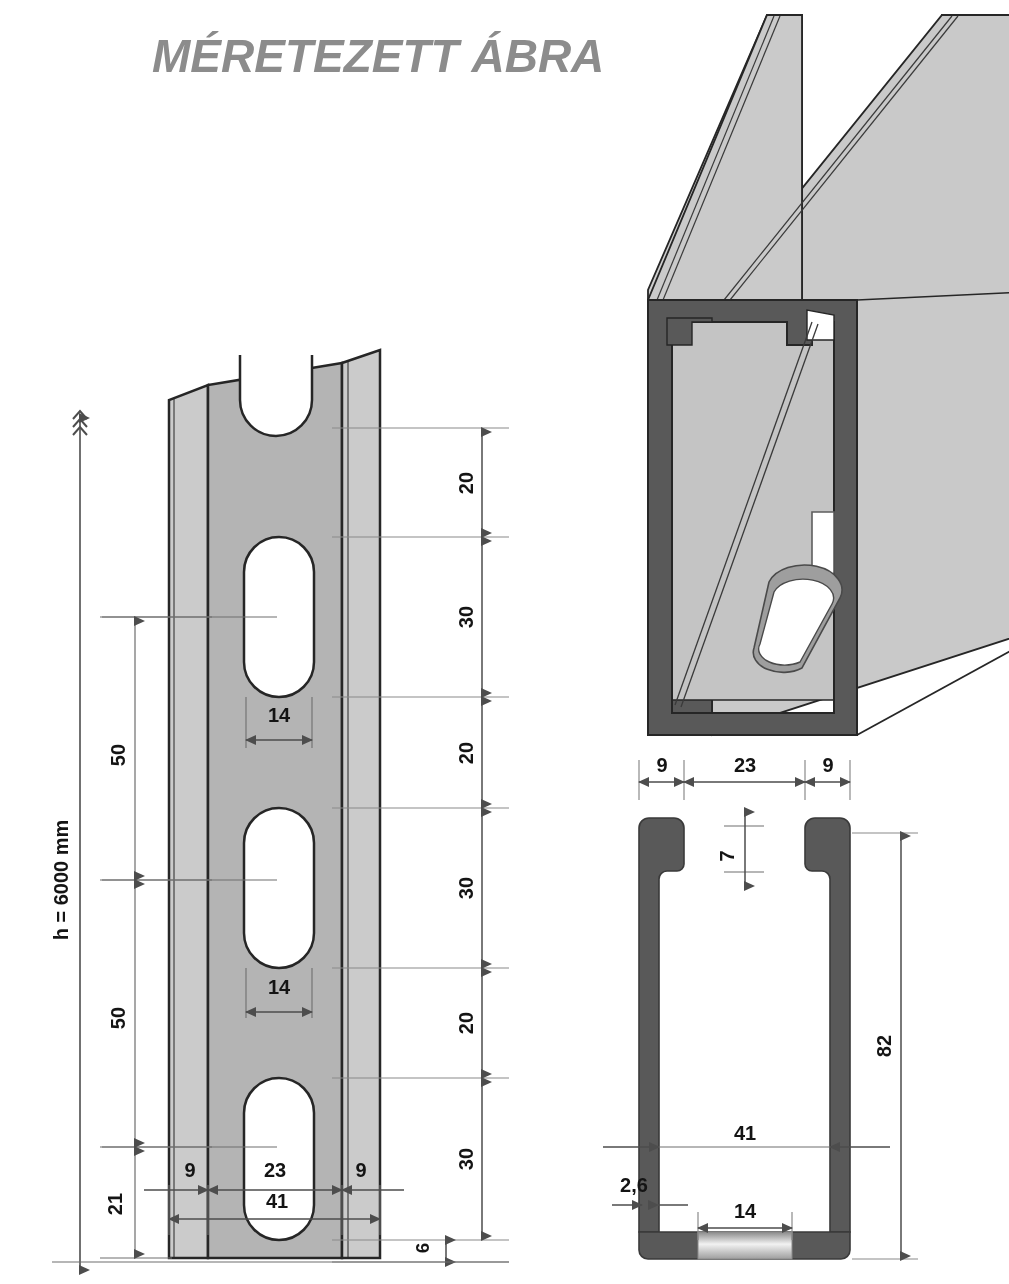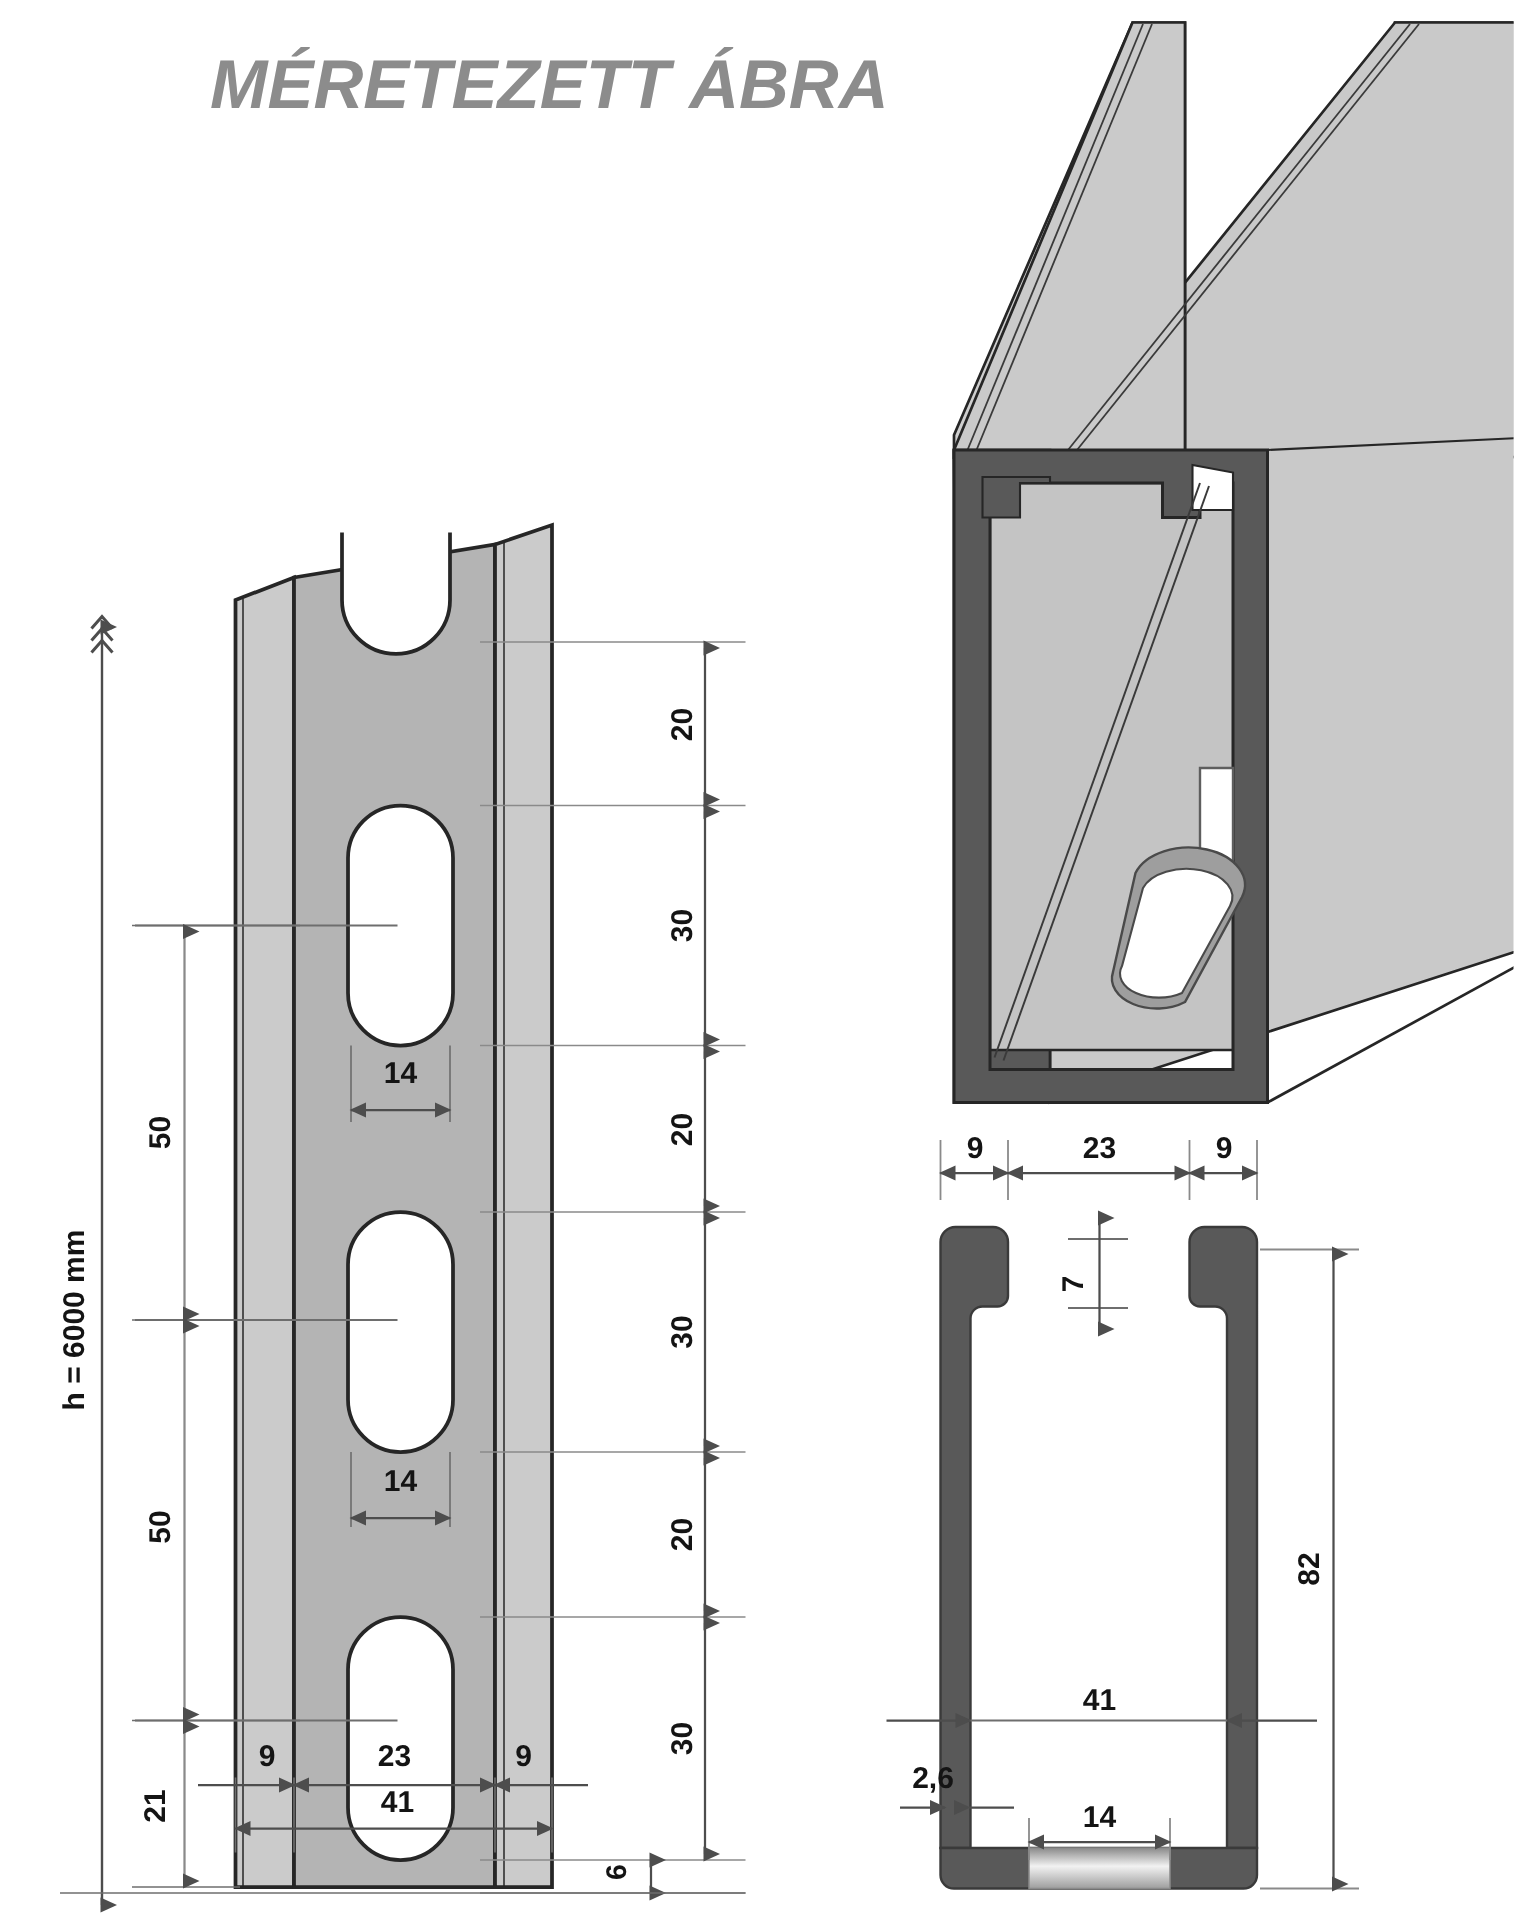--- a/index.html
+++ b/index.html
@@ -10,21 +10,21 @@
   }
   body {
     width: 1009px;
     height: 1284px;
     position: relative;
     overflow: hidden;
     font-family: "Liberation Sans", sans-serif;
   }
   #root {
     position: absolute;
-    left: 0; top: 0;
+    left: 12px; top: 0;
     width: 862px;
     height: 1284px;
   }
   #drawing {
     position: absolute;
     left: 0; top: 0;
     width: 1009px;
     height: 1284px;
   }
   .title-text {

